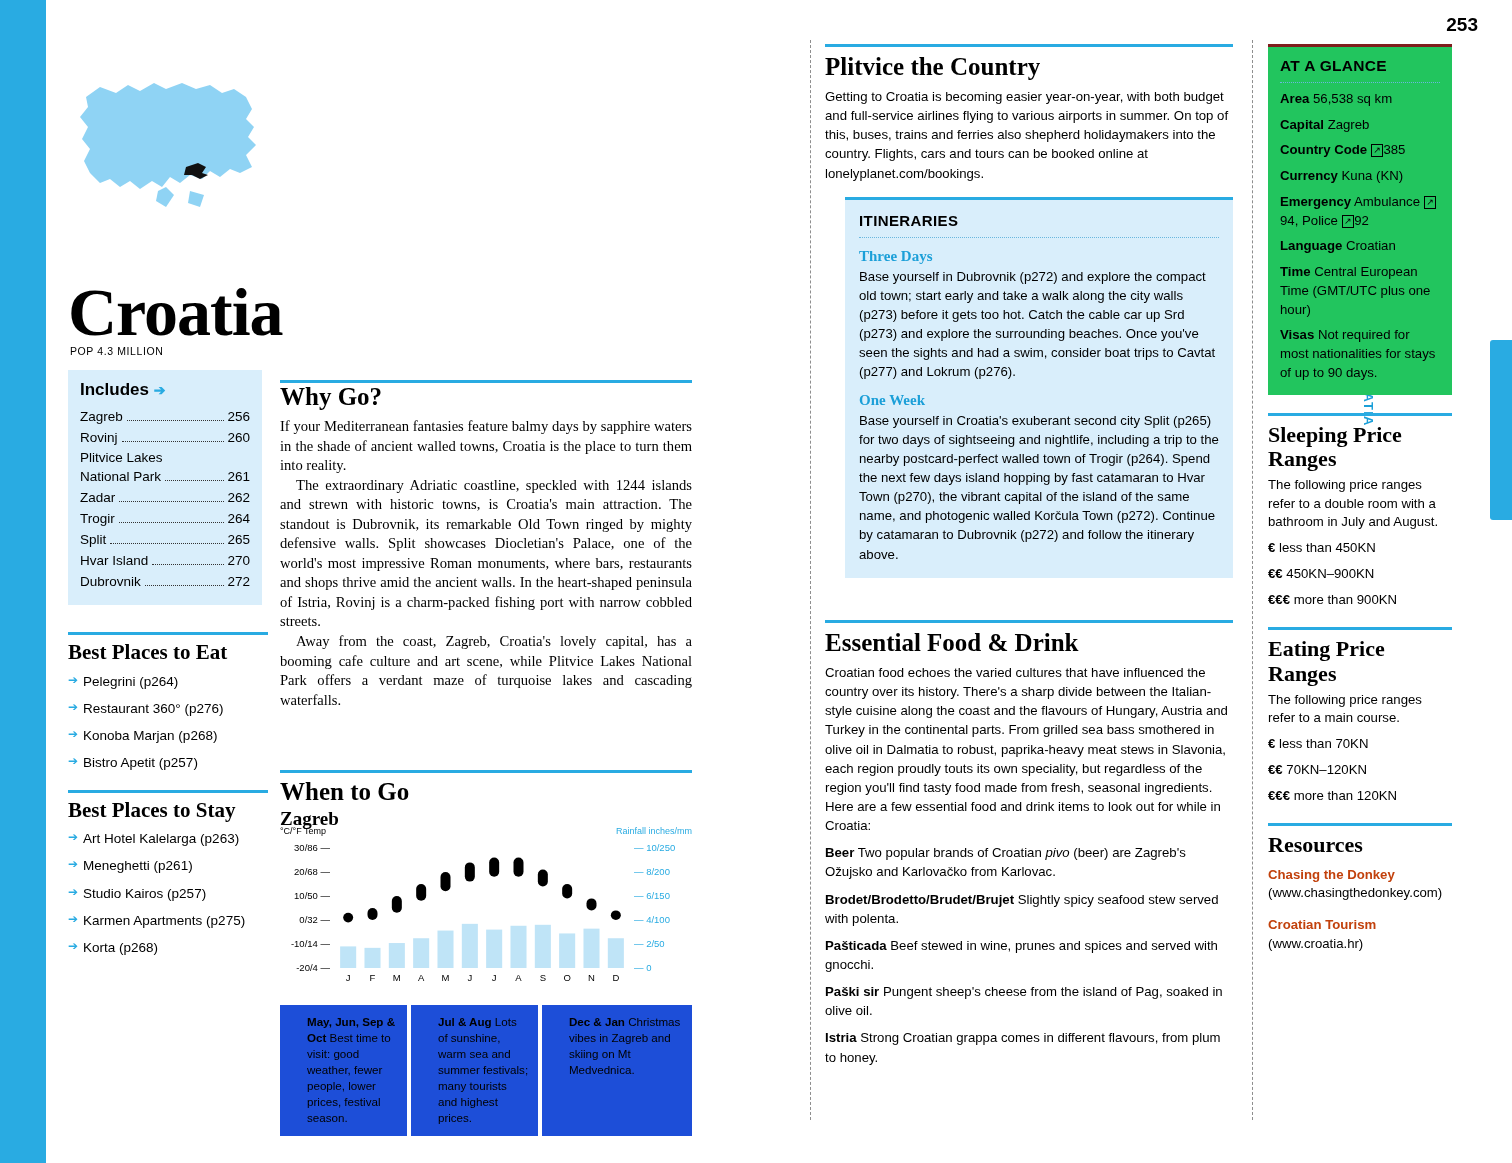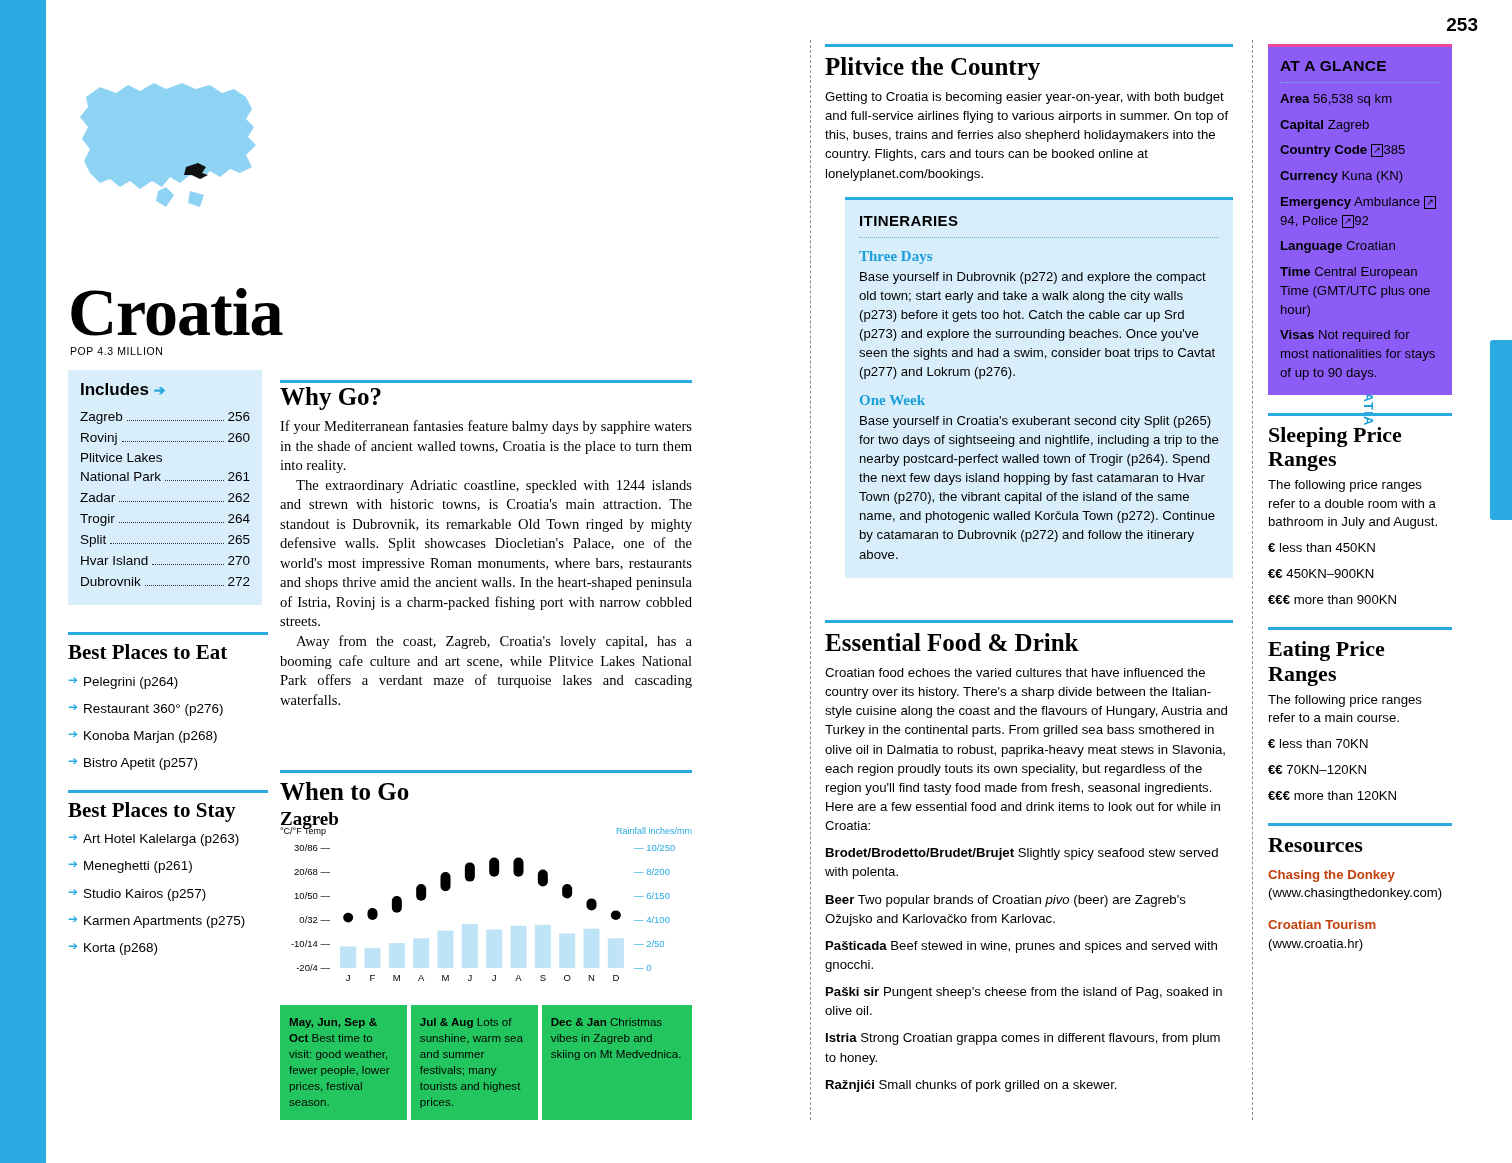--- a/index.html
+++ b/index.html
@@ -67,21 +67,21 @@
   .just p.ind{text-indent:16px;}
 
   .wtg{position:absolute;left:280px;top:770px;width:412px;}
   .wtg-city{font-family:"Liberation Serif", serif;font-weight:bold;font-size:19px;margin-top:2px;}
 
   .chart{position:absolute;left:280px;top:826px;width:412px;height:175px;}
   .chart-axis-l{position:absolute;left:0;top:0;font-size:9px;}
   .chart-axis-r{position:absolute;right:0;top:0;font-size:9px;color:#29abe2;}
 
   .seasonbox{position:absolute;left:280px;top:1005px;width:412px;display:flex;gap:4px;}
-  .season{background:#22c55e;padding:9px 9px 10px 9px;font-size:11.6px;line-height:1.38;box-sizing:border-box;}
+  .season{background:#1d4ed8;padding:9px 9px 10px 27px;font-size:11.6px;line-height:1.38;box-sizing:border-box;}
   .season b{font-weight:bold;}
 
   
   .col3{position:absolute;left:825px;top:44px;width:408px;}
   .col3 .rule-top{border-top:3px solid #29abe2;}
   .col3 h2{
     font-family:"Liberation Serif", serif;font-weight:bold;font-size:25px;margin:6px 0 6px 0;
   }
   .body{font-size:13.2px;line-height:1.45;}
   .body p{margin:0 0 0 0;}
@@ -97,21 +97,21 @@
 
   .efd{position:absolute;left:825px;top:620px;width:408px;}
   .efd .term{font-weight:bold;}
   .efd p{margin:0 0 0 0;font-size:13.2px;line-height:1.45;}
   .efd .item{margin-top:8px;}
 
   
   .col4{position:absolute;left:1268px;top:44px;width:184px;}
   .dashed-left{position:absolute;left:1252px;top:40px;height:1080px;border-left:1.5px dashed #8e8e8e;}
   .dashed-left2{position:absolute;left:810px;top:40px;height:1080px;border-left:1.5px dashed #8e8e8e;}
-  .glance{background:#8b5cf6;padding:10px 12px 12px 12px;box-sizing:border-box;border-top:3px solid #ec4899;}
+  .glance{background:#22c55e;padding:10px 12px 12px 12px;box-sizing:border-box;border-top:3px solid #7f1d1d;}
   .glance-title{font-weight:bold;font-size:15.5px;letter-spacing:.3px;padding-bottom:7px;border-bottom:1.5px dotted #6ab7de;}
   .glance p{font-size:13.2px;line-height:1.42;margin:7px 0 0 0;}
   .glance b{font-weight:bold;}
   .phone{display:inline-block;border:1px solid #000;font-size:9px;line-height:9px;padding:1px 1.5px;vertical-align:1px;}
 
   .col4 h3{
     font-family:"Liberation Serif", serif;font-weight:bold;font-size:22px;line-height:1.1;
     color:#000;margin:7px 0 5px 0;
   }
   .col4 .rule-top{border-top:3px solid #29abe2;margin-top:18px;}
@@ -343,26 +343,25 @@
       <div class="itin-sub">One Week</div>
       <p>Base yourself in Croatia's exuberant second city Split (p265) for two days of sightseeing and nightlife, including a trip to the nearby postcard-perfect walled town of Trogir (p264). Spend the next few days island hopping by fast catamaran to Hvar Town (p270), the vibrant capital of the island of the same name, and photogenic walled Korčula Town (p272). Continue by catamaran to Dubrovnik (p272) and follow the itinerary above.</p>
     </div>
   </div>
 
   <div class="efd">
     <div class="rule-top" style="border-top:3px solid #29abe2;"></div>
     <h2 style="font-family:'Liberation Serif',serif;font-weight:bold;font-size:25px;margin:6px 0 6px 0;">Essential Food &amp; Drink</h2>
     <p>Croatian food echoes the varied cultures that have influenced the country over its history. There's a sharp divide between the Italian-style cuisine along the coast and the flavours of Hungary, Austria and Turkey in the continental parts. From grilled sea bass smothered in olive oil in Dalmatia to robust, paprika-heavy meat stews in Slavonia, each region proudly touts its own speciality, but regardless of the region you'll find tasty food made from fresh, seasonal ingredients. Here are a few essential food and drink items to look out for while in Croatia:</p>
     <div id="food-items">
+        <p class="item"><span class="term">Beer</span><span> Two popular brands of Croatian <i>pivo</i> (beer) are Zagreb's Ožujsko and Karlovačko from Karlovac.</span></p>
         <p class="item"><span class="term">Brodet/Brodetto/Brudet/Brujet</span><span> Slightly spicy seafood stew served with polenta.</span></p>
-        <p class="item"><span class="term">Beer</span><span> Two popular brands of Croatian <i>pivo</i> (beer) are Zagreb's Ožujsko and Karlovačko from Karlovac.</span></p>
         <p class="item"><span class="term">Pašticada</span><span> Beef stewed in wine, prunes and spices and served with gnocchi.</span></p>
         <p class="item"><span class="term">Paški sir</span><span> Pungent sheep's cheese from the island of Pag, soaked in olive oil.</span></p>
         <p class="item"><span class="term">Istria</span><span> Strong Croatian grappa comes in different flavours, from plum to honey.</span></p>
-        <p class="item"><span class="term">Ražnjići</span><span> Small chunks of pork grilled on a skewer.</span></p>
       </div>
   </div>
 
   <div class="col4">
     <div class="glance">
       <div class="glance-title">AT A GLANCE</div>
       <div id="glance-rows">
           <p><b>Area</b><span> 56,538 sq km</span></p>
           <p><b>Capital</b><span> Zagreb</span></p>
           <p><b>Country Code</b><span> <span class="phone">↗</span>385</span></p>

